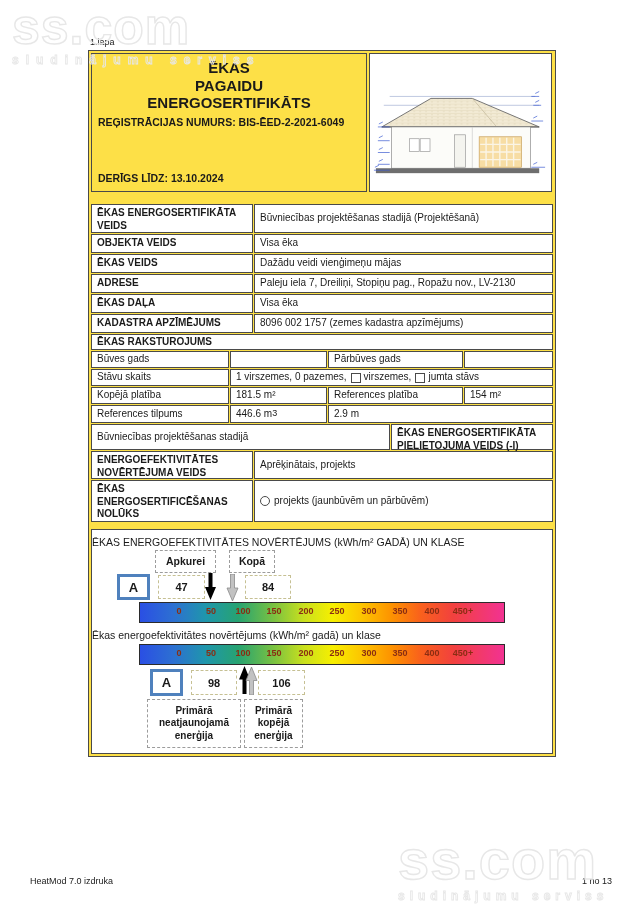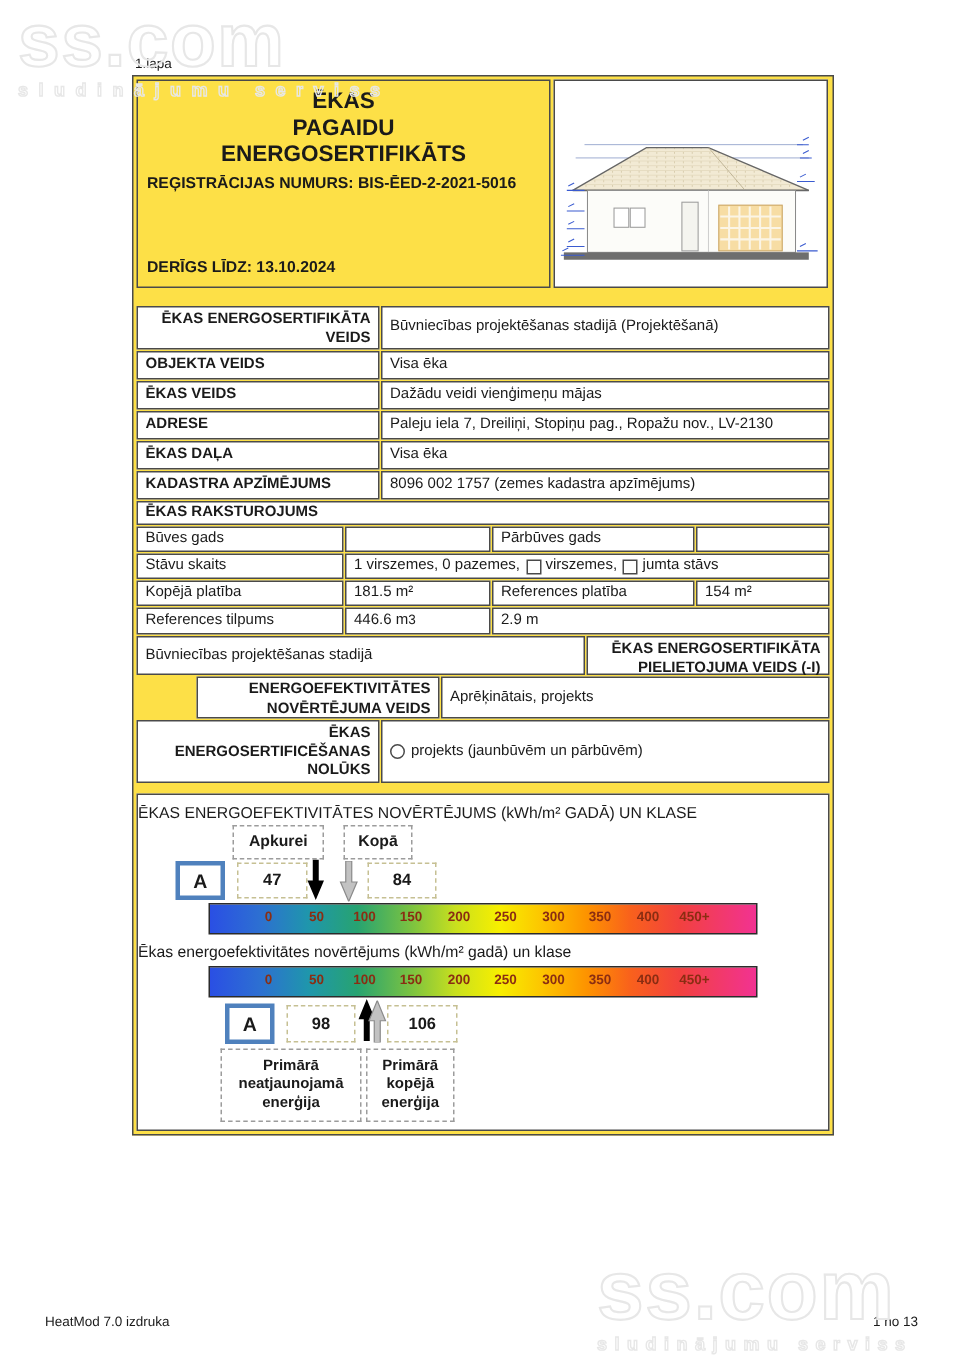--- a/index.html
+++ b/index.html
@@ -48,28 +48,28 @@
   }
   
   .info-table{position:absolute;left:2px;top:153px;width:462px;}
   .trow{display:flex;gap:1px;margin-bottom:1px;box-sizing:border-box;}
   .cell{
     border:1px solid #4a4a4a;box-sizing:border-box;padding:2px 5px;
     font-size:10px;line-height:1.25;display:flex;align-items:center;background:#fff;
   }
   .cell.lbl{font-weight:bold;}
   .cell.top{align-items:flex-start;}
-  .w-label{width:162px;flex:none;text-align:right;}
+  .w-label{width:162px;flex:none;}
   .w-value{flex:1;}
   .w-c1{width:138px;flex:none;}
   .w-c2{width:97px;flex:none;}
   .w-c3{width:135px;flex:none;}
   .w-c4{flex:1;}
   .h29{height:29px;} .h19{height:19px;} .h16{height:16px;}
-  .h17{height:17px;} .h18{height:18px;} .h26{height:26px;} .h28{height:28px;margin-left:40px;} .h42{height:42px;}
+  .h17{height:17px;} .h18{height:18px;} .h26{height:26px;} .h28{height:28px;} .h42{height:42px;}
   .checkbox{
     display:inline-block;width:8px;height:8px;border:1px solid #4a4a4a;
     margin:0 3px 0 4px;flex:none;
   }
   .radio{
     display:inline-block;width:8px;height:8px;border:1px solid #4a4a4a;border-radius:50%;
     margin-right:4px;flex:none;
   }
   .supnum{font-size:9px;vertical-align:4px;}
   
@@ -137,21 +137,21 @@
 <div class="page-label">1.lapa</div>
 
 <div class="outer">
 
   <div class="header-box">
     <div class="cert-title">
       <div>ĒKAS</div>
       <div>PAGAIDU</div>
       <div>ENERGOSERTIFIKĀTS</div>
     </div>
-    <div class="reg-number">REĢISTRĀCIJAS NUMURS: BIS-ĒED-2-2021-5016</div>
+    <div class="reg-number">REĢISTRĀCIJAS NUMURS: BIS-ĒED-2-2021-6049</div>
     <div class="valid-until">DERĪGS LĪDZ: 13.10.2024</div>
   </div>
 
   <div class="house-box">
     <svg viewBox="0 0 184 139" width="181" height="137">
       <defs>
         <pattern id="tiles" width="6" height="3.2" patternUnits="userSpaceOnUse">
           <rect width="6" height="3.2" fill="#f2ead4"></rect>
           <path d="M0 3.2H6M3 0V1.2" stroke="#cfc3a0" stroke-width="0.5" fill="none"></path>
         </pattern>

